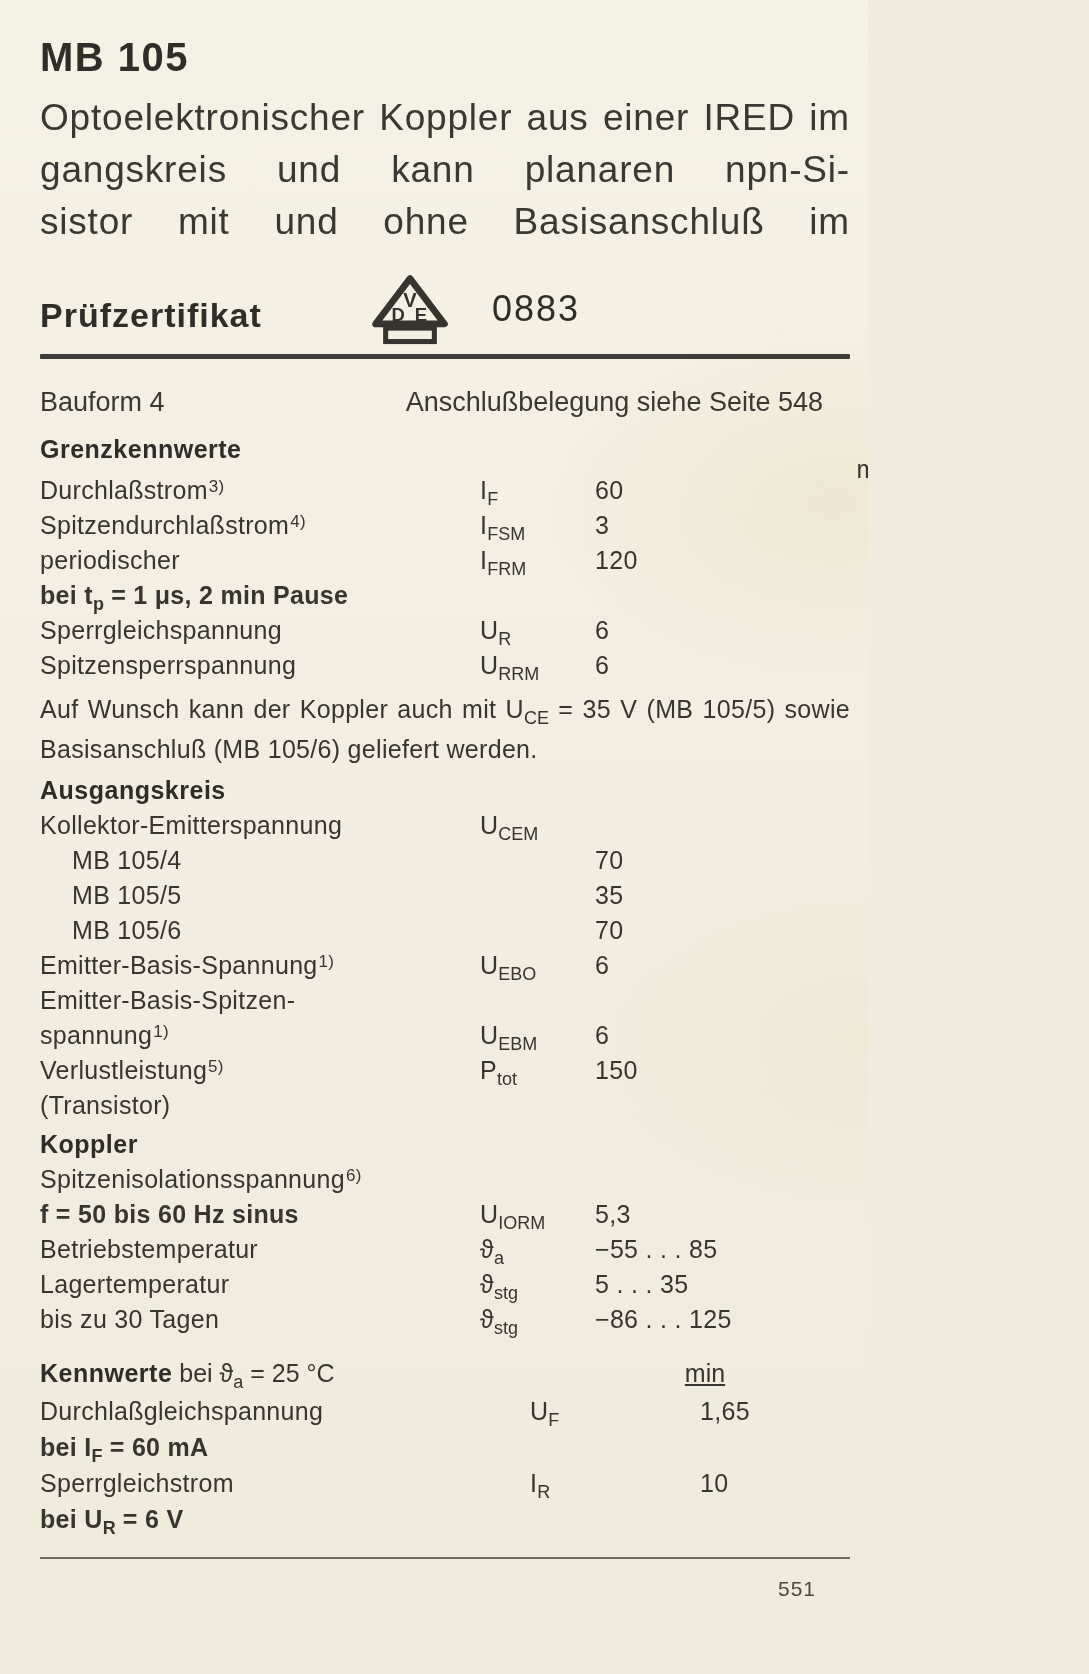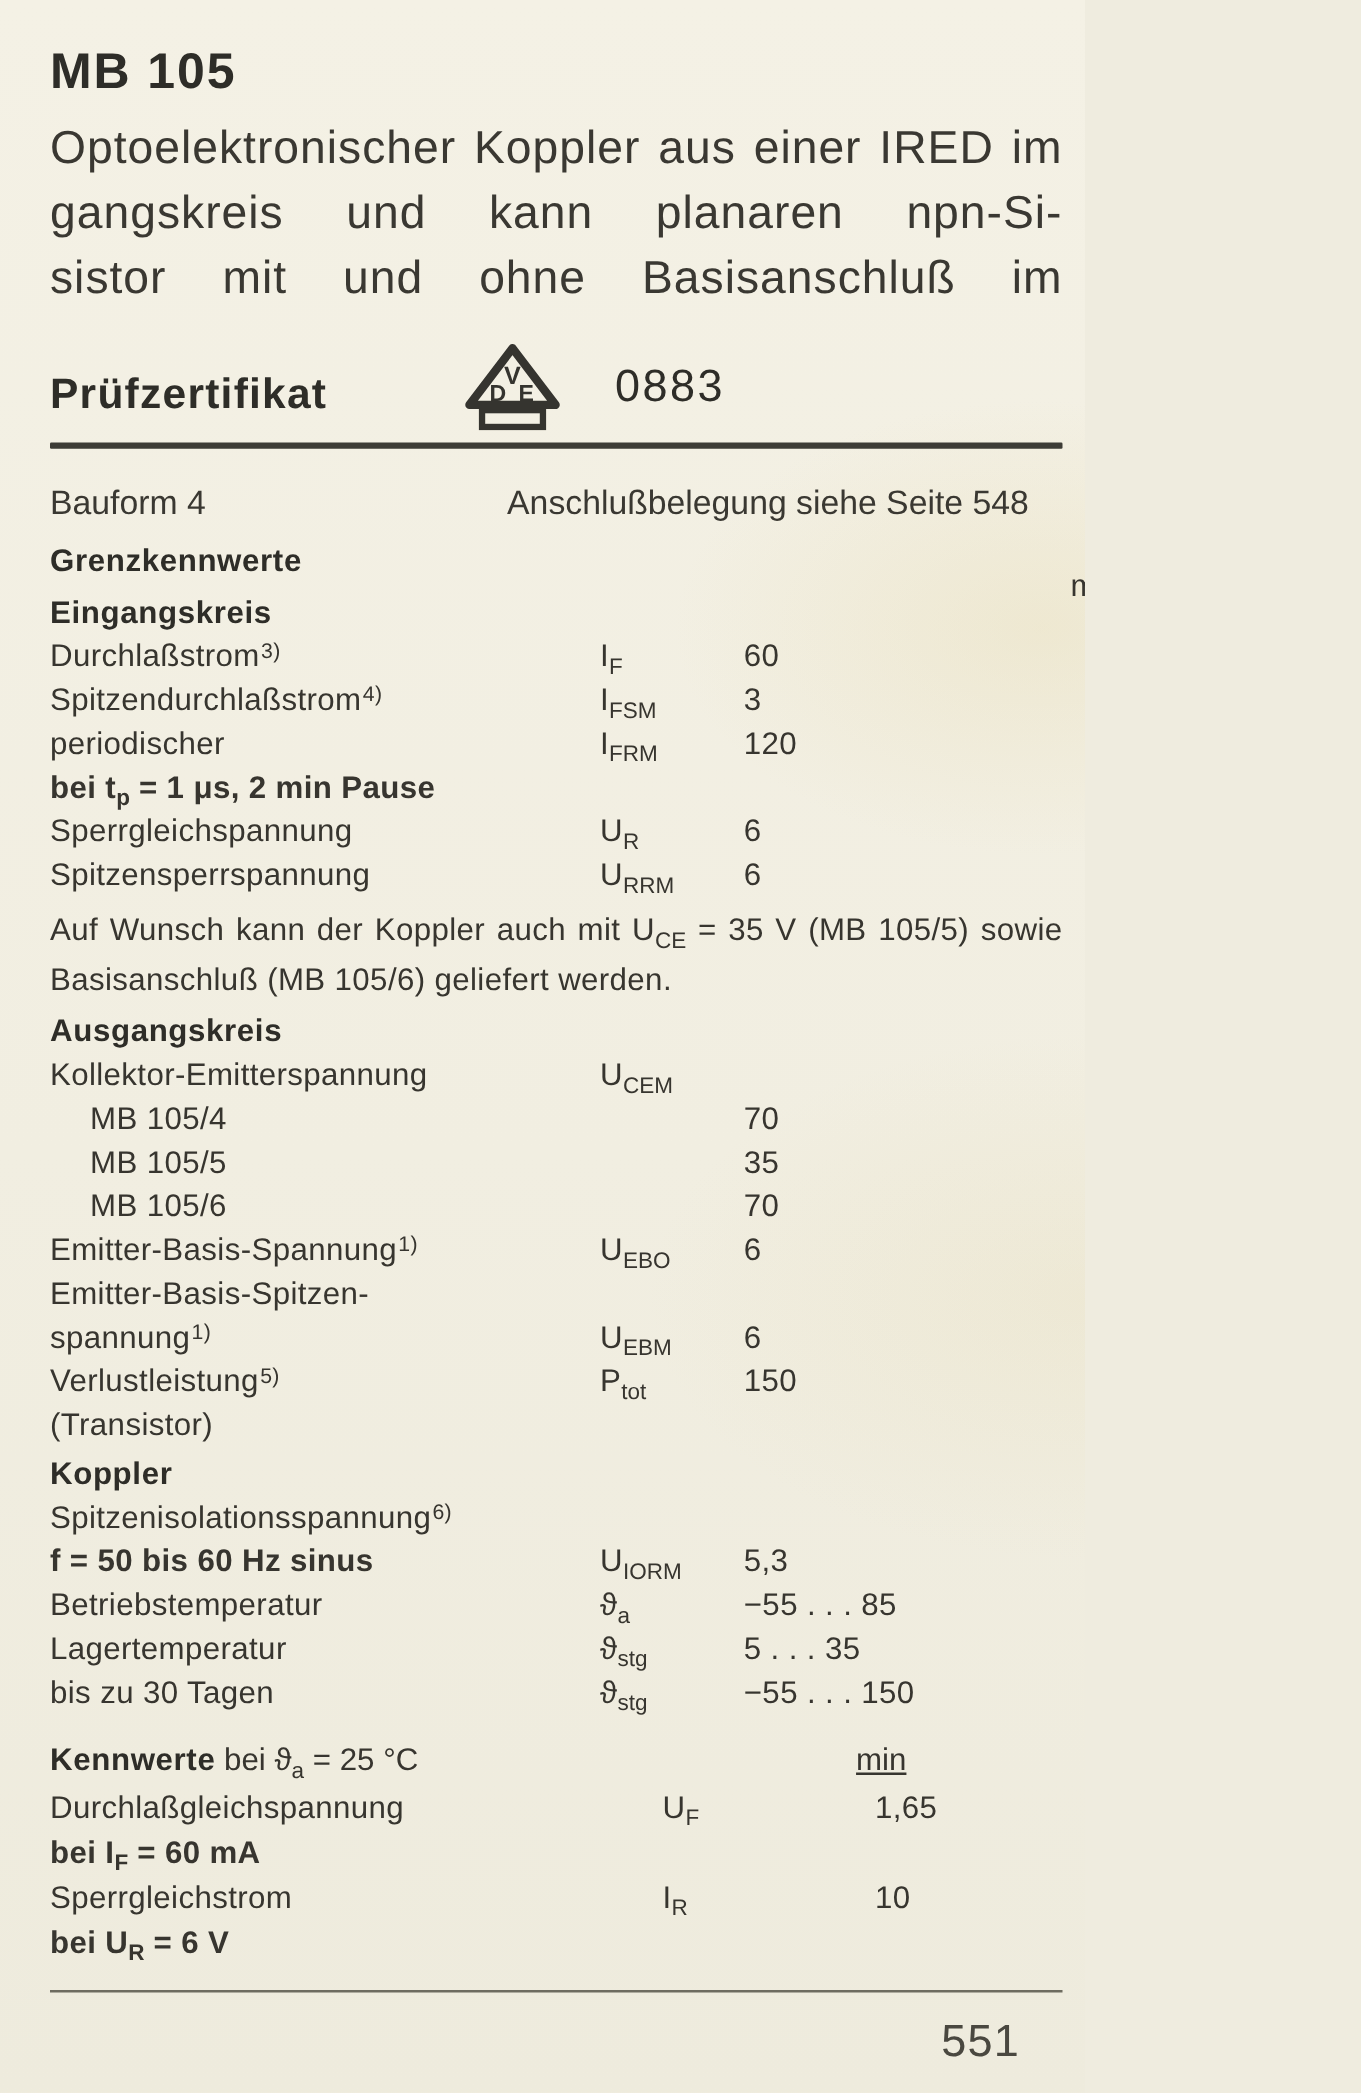--- a/index.html
+++ b/index.html
@@ -76,21 +76,21 @@
   .kennwerte{margin-top:16px;}
   .kw-header{position:relative;height:40px;line-height:40px;font-size:25px;}
   .kw-title{font-weight:700;letter-spacing:0.5px;color:#2e2d28;}
   .kw-title-rest{font-weight:400;}
   .kw-min{position:absolute;left:615px;width:100px;text-align:center;text-decoration:underline;}
   .kw-max{position:absolute;left:860px;width:100px;text-align:center;}
   .kw-rows .row{height:36px;line-height:36px;}
   .rule-bottom{margin-top:20px;height:2px;background:#6e6c60;}
   .page-number{
     margin-top:18px;text-align:right;padding-right:34px;
-    font-size:36px;color:#4a4840;letter-spacing:1px;
+    font-size:21px;color:#4a4840;letter-spacing:1px;
   }
 </style>
 </head>
 <body>
 
 <div class="page">
 
   <div class="marker-dot"></div>
 
   <h1 class="part-title">MB 105</h1>
@@ -119,21 +119,20 @@
     <span class="info-left">Bauform 4</span>
     <span class="info-right">Anschlußbelegung siehe Seite 548</span>
   </div>
 
   <div class="limits-header">
     <span class="limits-title">Grenzkennwerte</span>
     <span class="col-max">max</span>
   </div>
 
   <div class="section">
-    <div class="sec-heading">Eingangskreis</div>
     <div class="rows">
         <div class="row">
           <span class="lbl">Durchlaßstrom<span class="sp">3)</span></span>
           <span class="sym">I<span class="sb">F</span></span>
           <span class="val">60</span>
           <span class="unit">mA</span>
         </div>
         <div class="row">
           <span class="lbl">Spitzendurchlaßstrom<span class="sp">4)</span></span>
           <span class="sym">I<span class="sb">FSM</span></span>
@@ -238,21 +237,21 @@
         </div>
         <div class="row">
           <span class="lbl">Lagertemperatur</span>
           <span class="sym">ϑ<span class="sb">stg</span></span>
           <span class="val">5 . . . 35</span>
           <span class="unit">°C</span>
         </div>
         <div class="row">
           <span class="lbl">bis zu 30 Tagen</span>
           <span class="sym">ϑ<span class="sb">stg</span></span>
-          <span class="val">−55 . . . 150</span>
+          <span class="val">−86 . . . 125</span>
           <span class="unit">°C</span>
         </div>
       </div>
   </div>
 
   <div class="kennwerte">
     <div class="kw-header">
       <span class="kw-title">Kennwerte</span><span class="kw-title-rest"><span> bei ϑ</span><span class="sb">a</span><span> = 25 °C</span></span>
       <span class="kw-min">min</span>
       <span class="kw-max">max</span>

